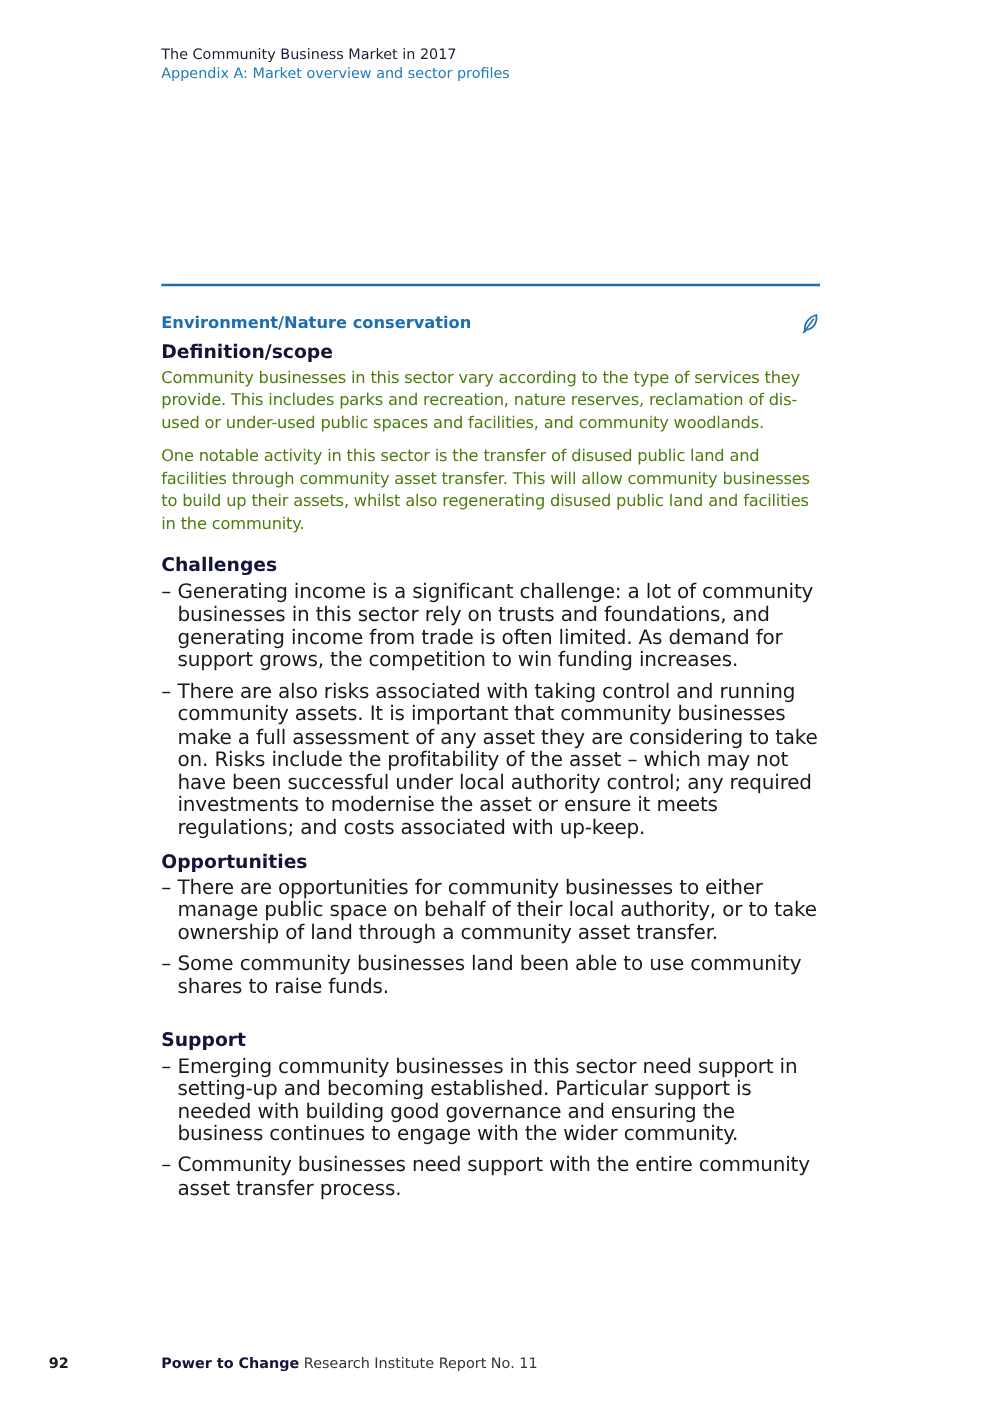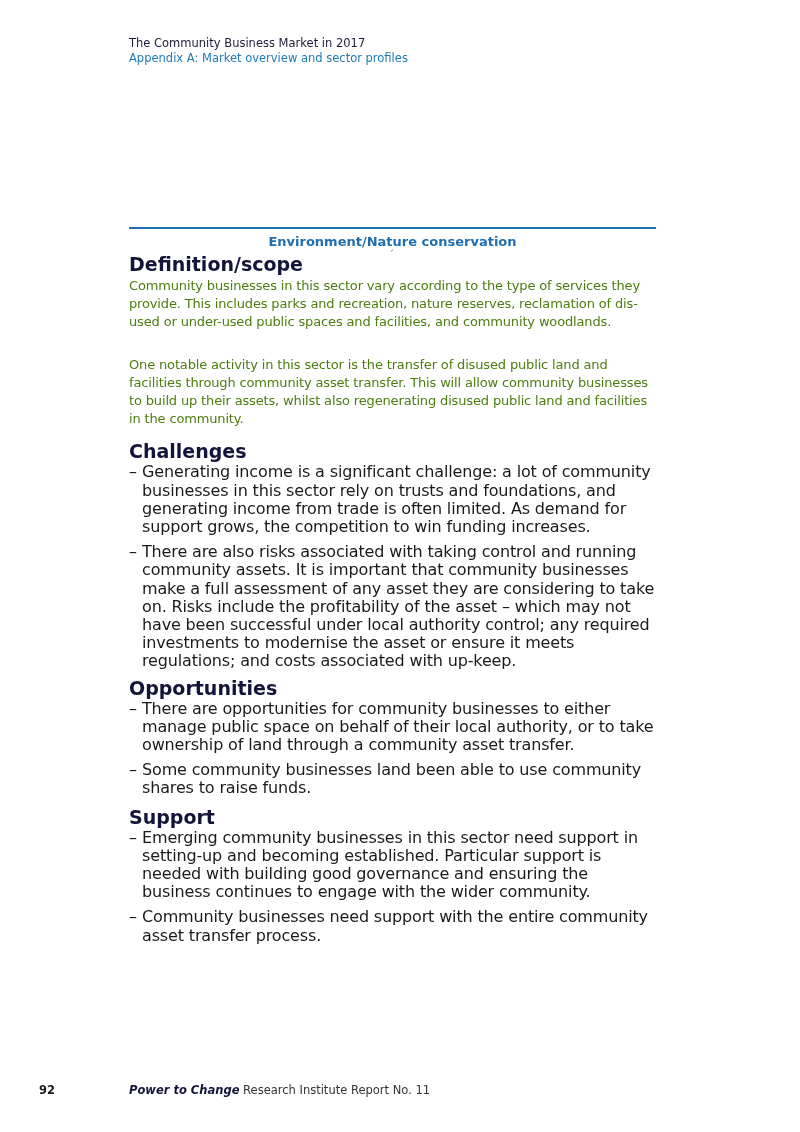--- a/index.html
+++ b/index.html
@@ -8,52 +8,52 @@
       font-family: "DejaVu Sans", sans-serif;
       color: #1a1a1a;
     }
     .running-head { position: absolute; left: 129px; top: 36px; font-size: 11.5px; line-height: 15px; }
     .rh-title { color: #1c1c3a; }
     .rh-sub { color: #1f7ab8; }
 
     .section { position: absolute; left: 129px; top: 227px; width: 527px; }
     .section-rule { height: 2px; background: #1f6fb0; width: 527px; }
     .section-head {
-      display: flex; justify-content: space-between; align-items: center;
-      margin-top: 5px; height: 18px; flex-direction: column;
+      display: flex; justify-content: space-between; 
+      margin-top: 22px; height: 18px;
     }
     .section-title { color: #1f6fb0; font-weight: bold; font-size: 13px; }
     .leaf-icon { width: 14px; height: 16px; margin-right: 1px; }
 
     h3 {
-      margin: 0; font-size: 19px; font-weight: bold; color: #14143a;
+      margin: 0; font-size: 15px; font-weight: bold; color: #14143a;
       line-height: 18px;
     }
     p {
       margin: 0; font-size: 13px; line-height: 18.2px; color: #4d7c0f;
       letter-spacing: -0.15px;
     }
     .def-head { margin-top: 3px; }
     .para1 { margin-top: 4px; }
-    .para2 { margin-top: 24px; }
+    .para2 { margin-top: 8px; }
 
     .block-head { margin-top: 14px; }
     ul.dash { list-style: none; margin: 3px 0 0 0; padding: 0; }
     ul.dash li {
       position: relative; padding-left: 13px; font-size: 16px; line-height: 18.2px;
       margin-bottom: 7px; letter-spacing: -0.15px;
     }
     ul.dash li::before {
       content: "\2013"; position: absolute; left: 0; top: 0;
     }
 
     .footer { position: absolute; top: 1083px; left: 39px; font-size: 11.5px; color: #1a1a1a; }
     .page-num { position: absolute; left: 0; font-weight: bold; }
     .footer-brand { position: absolute; left: 90px; white-space: nowrap; }
-    .footer-brand b { font-weight: bold; color: #14143a; font-style: italic; }
+    .footer-brand b { font-weight: bold; color: #14143a; }
     .footer-brand span.rest { color: #333333; }
   </style>
 </head>
 <body>
 
 <div class="running-head">
   <div class="rh-title">The Community Business Market in 2017</div>
   <div class="rh-sub">Appendix A: Market overview and sector profiles</div>
 </div>
 
@@ -76,21 +76,21 @@
     <li>Generating income is a significant challenge: a lot of community businesses in this sector rely on trusts and foundations, and generating income from trade is often limited. As demand for support grows, the competition to win funding increases.</li>
     <li>There are also risks associated with taking control and running community assets. It is important that community businesses make a full assessment of any asset they are considering to take on. Risks include the profitability of the asset – which may not have been successful under local authority control; any required investments to modernise the asset or ensure it meets regulations; and costs associated with up-keep.</li>
   </ul>
 
   <h3 class="block-head" style="margin-top:8px">Opportunities</h3>
   <ul class="dash">
     <li>There are opportunities for community businesses to either manage public space on behalf of their local authority, or to take ownership of land through a community asset transfer.</li>
     <li>Some community businesses land been able to use community shares to raise funds.</li>
   </ul>
 
-  <h3 class="block-head" style="margin-top:10px">Support</h3>
+  <h3 class="block-head" style="margin-top:24px">Support</h3>
   <ul class="dash">
     <li>Emerging community businesses in this sector need support in setting-up and becoming established. Particular support is needed with building good governance and ensuring the business continues to engage with the wider community.</li>
     <li>Community businesses need support with the entire community asset transfer process.</li>
   </ul>
 </div>
 
 <div class="footer">
   <span class="page-num">92</span>
   <span class="footer-brand">
     <b>Power to Change</b>

